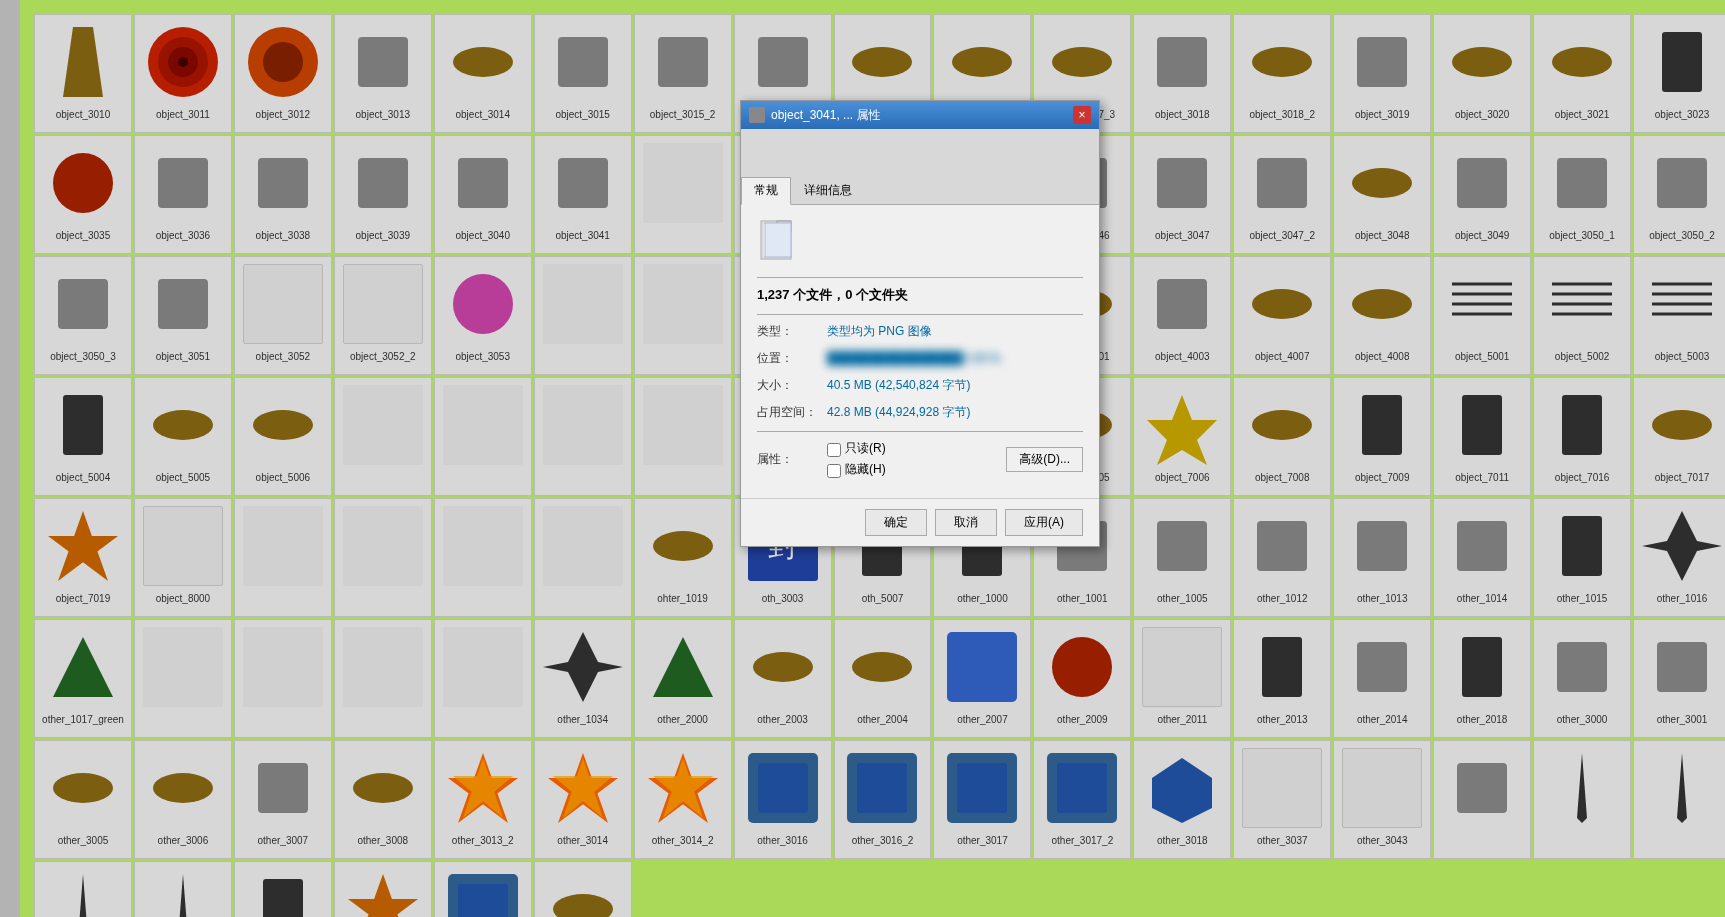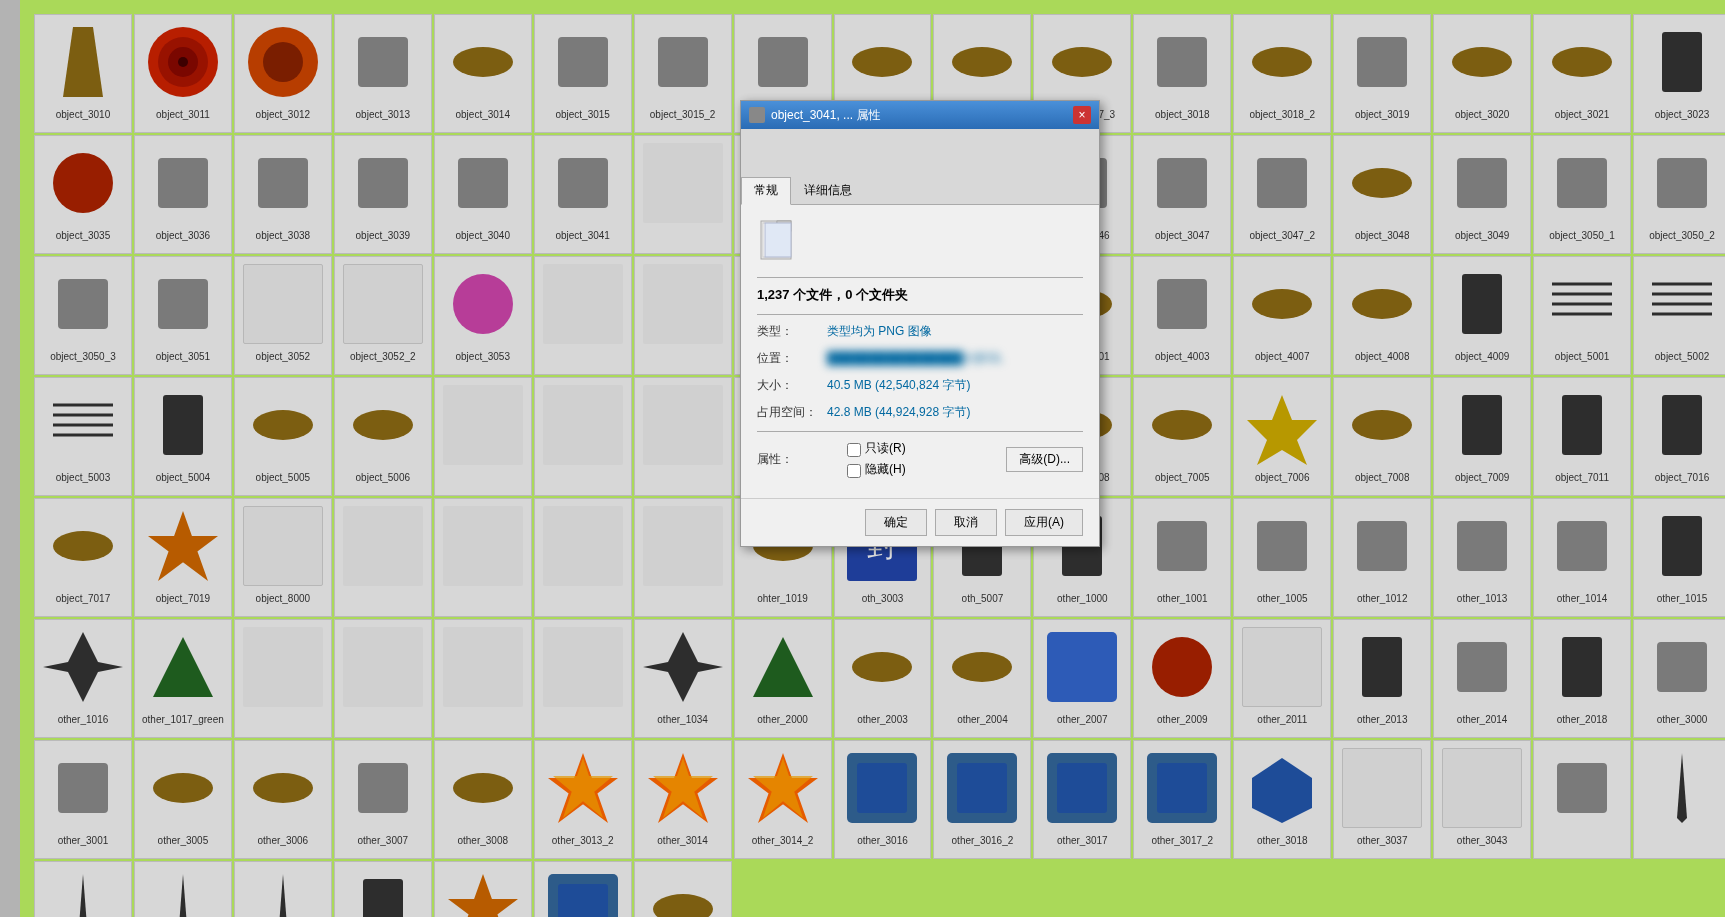--- a/index.html
+++ b/index.html
@@ -202,21 +202,20 @@
 
     .dialog-row-value.blurred {
       filter: blur(4px);
       user-select: none;
     }
 
     .dialog-attr-section {
       display: flex;
       align-items: center;
       margin-bottom: 8px;
-      gap: 20px;
     }
 
     .dialog-attr-label {
       width: 70px;
       color: #333;
       font-size: 12px;
     }
 
     .dialog-checkboxes {
       display: flex;
@@ -632,28 +631,20 @@
     </div>
     <div class="file-label">object_4007</div>
   </div>
     <div class="file-item">
     <div class="file-thumb">
       <svg class="svg-thumb" viewBox="0 0 80 80">
           <ellipse cx="40" cy="40" rx="30" ry="15" fill="#8B6914"></ellipse>
         </svg>
     </div>
     <div class="file-label">object_4008</div>
-  </div>
-    <div class="file-item">
-    <div class="file-thumb">
-      <svg class="svg-thumb" viewBox="0 0 80 80">
-          <rect x="20" y="10" width="40" height="60" fill="#333333" rx="3"></rect>
-        </svg>
-    </div>
-    <div class="file-label">object_4009</div>
   </div>
     <div class="file-item">
     <div class="file-thumb">
       <svg class="svg-thumb" viewBox="0 0 80 80">
       <line x1="10" y1="20" x2="70" y2="20" stroke="#333" stroke-width="3"></line>
       <line x1="10" y1="30" x2="70" y2="30" stroke="#333" stroke-width="3"></line>
       <line x1="10" y1="40" x2="70" y2="40" stroke="#333" stroke-width="3"></line>
       <line x1="10" y1="50" x2="70" y2="50" stroke="#333" stroke-width="3"></line>
     </svg>
     </div>

